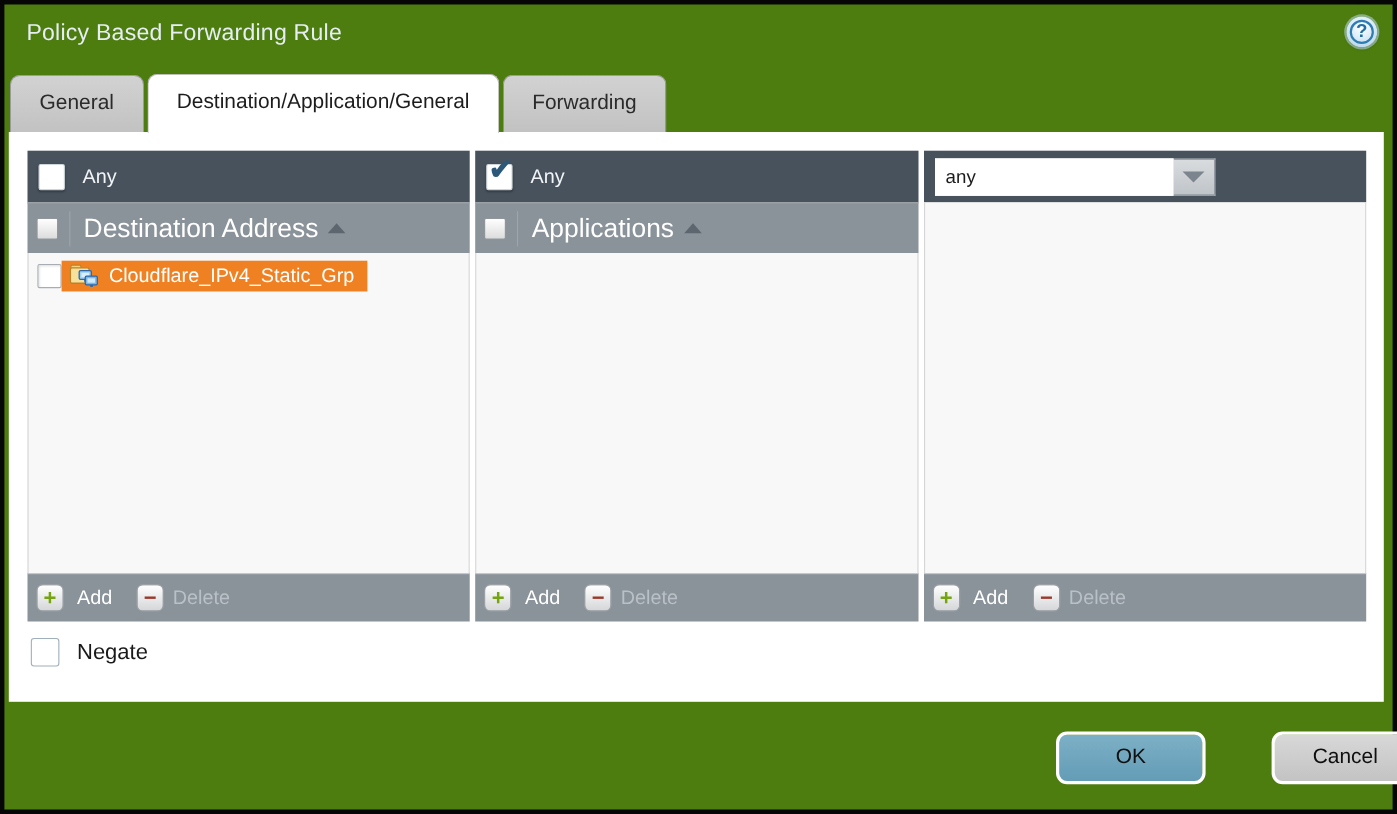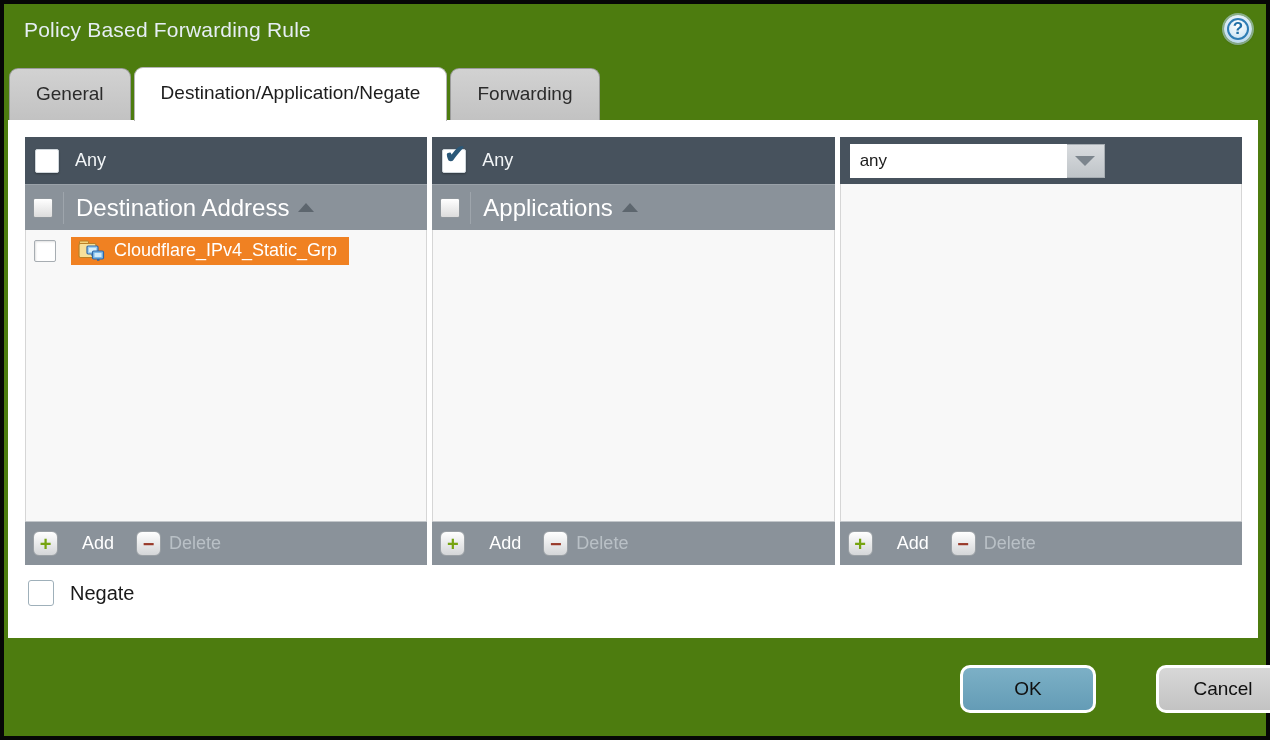--- a/index.html
+++ b/index.html
@@ -103,37 +103,37 @@
   .sub-label { color:#ffffff; font-size:24px; margin-left:12px;text-align:right; }
   .sort-arrow {
     width:0; height:0; margin-left:9px;
     border-left:8px solid transparent; border-right:8px solid transparent;
     border-bottom:9px solid #5d666e; align-self:center; cursor:pointer;
   }
 
   
   .list-row { display:flex; align-items:center; padding:7px 0 0 8px; }
   .row-item {
-    margin-left:15px; display:inline-flex; align-items:center;
+    display:inline-flex; align-items:center;
     background:#f08122; color:#ffffff; font-size:18px;
     padding:3px 12px 4px 7px; cursor:pointer; white-space:nowrap;
   }
   .row-item svg { margin-right:9px; }
 
   
   .btn-add, .btn-del { display:flex; align-items:center; cursor:pointer; }
   .icon-chip {
     width:25px; height:25px; border-radius:6px;
     background:linear-gradient(#ffffff,#d4d6d8);
     border:1px solid #9aa0a5; display:flex; align-items:center; justify-content:center;
     font-size:20px; font-weight:bold; line-height:1; flex:none;
   }
   .icon-plus { color:#76a411; }
   .icon-minus { color:#993a2a; }
-  .btn-add .lbl { color:#ffffff; font-size:18px; margin-left:24px; }
+  .btn-add .lbl { color:#ffffff; font-size:18px; margin-left:12px; }
   .btn-del { margin-left:22px; }
   .btn-del .lbl { color:#b9c0c6; font-size:18px; margin-left:8px; }
 
   
   .svc-dd { display:flex; align-items:stretch; height:34px; cursor:pointer; }
   .svc-dd .dd-value {
     width:217px; background:#ffffff; color:#1c1c1c; font-size:17px;
     line-height:32px; padding-left:9px; border:1px solid #ffffff;
   }
   .svc-dd .dd-btn {
@@ -171,21 +171,21 @@
 <div class="screen">
 
   <div class="dialog-title">Policy Based Forwarding Rule</div>
   <div class="help-icon">
     <span class="ring"></span>
     <span>?</span>
   </div>
 
   <div class="tabs">
     <div class="tab">General</div>
-    <div class="tab active">Destination/Application/Negate</div>
+    <div class="tab active">Destination/Application/General</div>
     <div class="tab">Forwarding</div>
   </div>
 
   <div class="content">
     <div class="columns">
 
       <div class="panel">
         <div class="panel-top">
           <span class="cb-any"></span>
           <span class="any-label">Any</span>

